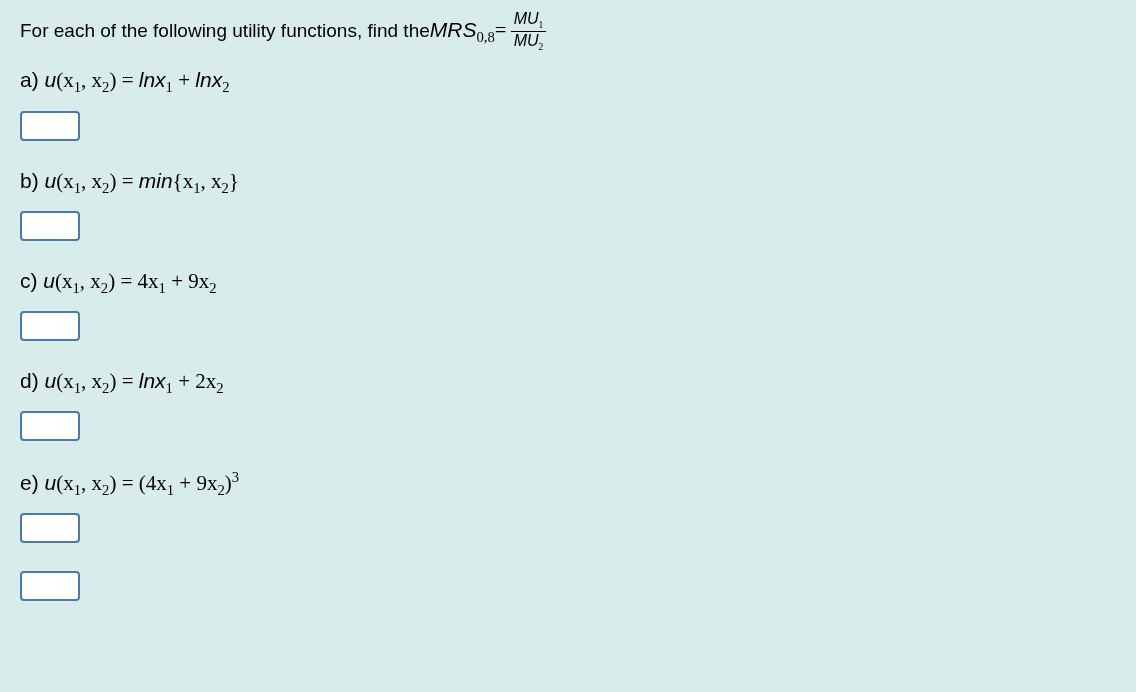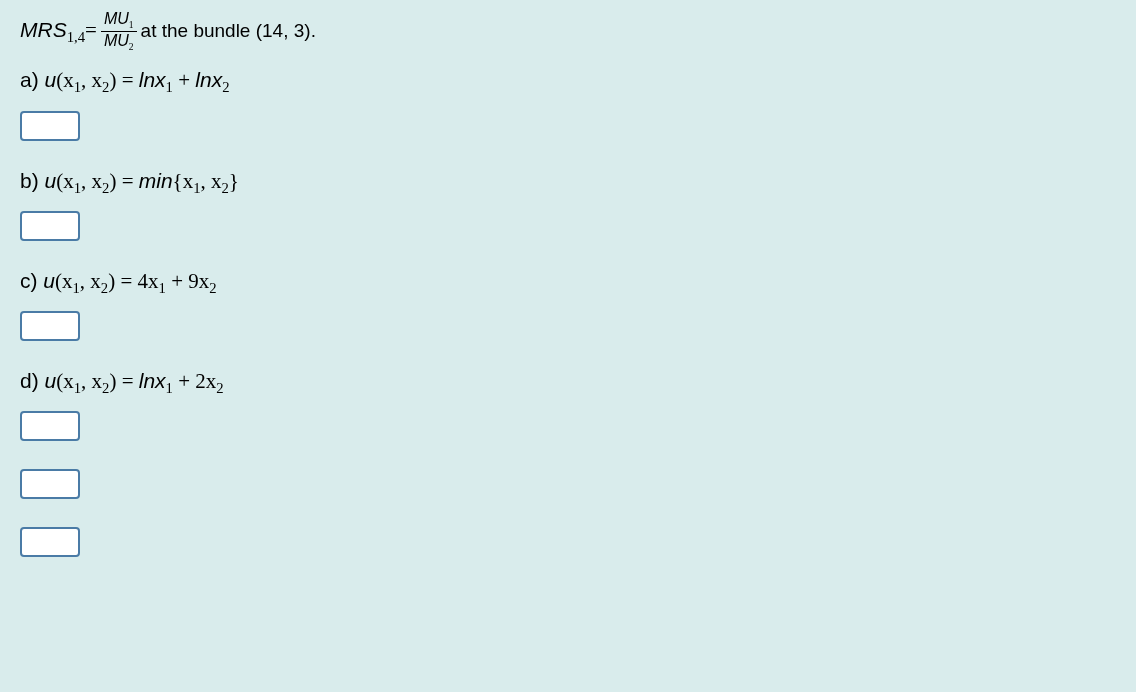--- a/index.html
+++ b/index.html
@@ -77,33 +77,33 @@
       align-items: center;
       flex-wrap: wrap;
     }
   </style>
 </head>
 <body>
 
 
 
 <div class="intro inline-mid">
+  <span>For each of the following utility functions, find the </span>
   <span class="math">
-    <span class="math-italic">MRS</span><sub>1,4</sub>
+    <span class="math-italic">MRS</span><sub>0,8</sub>
   </span>
   <span class="math"> = </span>
   <span class="frac math">
     <span class="num">
       <span class="math-italic">MU</span><sub class="subsub">1</sub>
     </span>
     <span class="den">
       <span class="math-italic">MU</span><sub class="subsub">2</sub>
     </span>
   </span>
-  <span> at the bundle (14, 3).</span>
 </div>
 
 
 <div class="question-block">
   <div class="question-text math">
     <span style="font-family: Arial;">a) </span><span class="math-italic">u</span><span>(x</span><sub>1</sub><span>, x</span><sub>2</sub><span>) = </span><span class="math-italic">lnx</span><sub>1</sub><span> + </span><span class="math-italic">lnx</span><sub>2</sub>
   </div>
   <input type="text" class="answer-input" style="">
 </div>
 
@@ -126,20 +126,23 @@
 
 <div class="question-block">
   <div class="question-text math">
     <span style="font-family: Arial;">d) </span><span class="math-italic">u</span><span>(x</span><sub>1</sub><span>, x</span><sub>2</sub><span>) = </span><span class="math-italic">lnx</span><sub>1</sub><span> + 2x</span><sub>2</sub>
   </div>
   <input type="text" class="answer-input" style="">
 </div>
 
 
 <div class="question-block">
+  <div class="question-text math">
+    <span style="font-family: Arial;">e) </span><span class="math-italic">u</span><span>(x</span><sub>1</sub><span>, x</span><sub>2</sub><span>) = </span><span>(4x</span><sub>1</sub><span> + 9x</span><sub>2</sub><span>)</span><sup>3</sup>
+  </div>
   <input type="text" class="answer-input" style="">
 </div>
 
 
 <div class="question-block" style="margin-bottom:10px;">
   <input type="text" class="answer-input" style="">
 </div>
 
 
 

